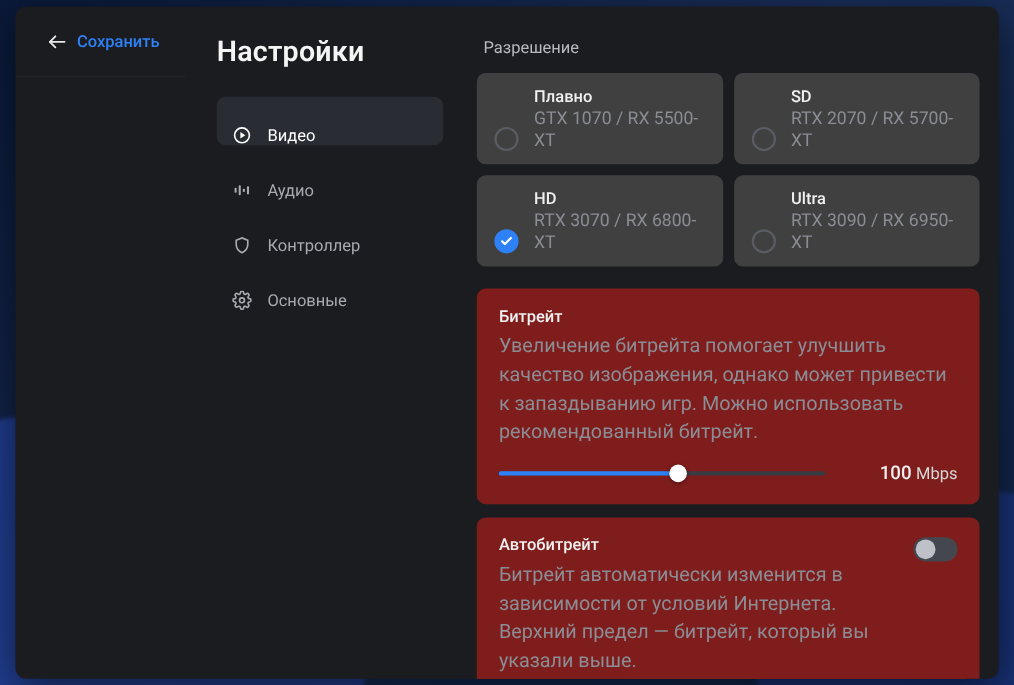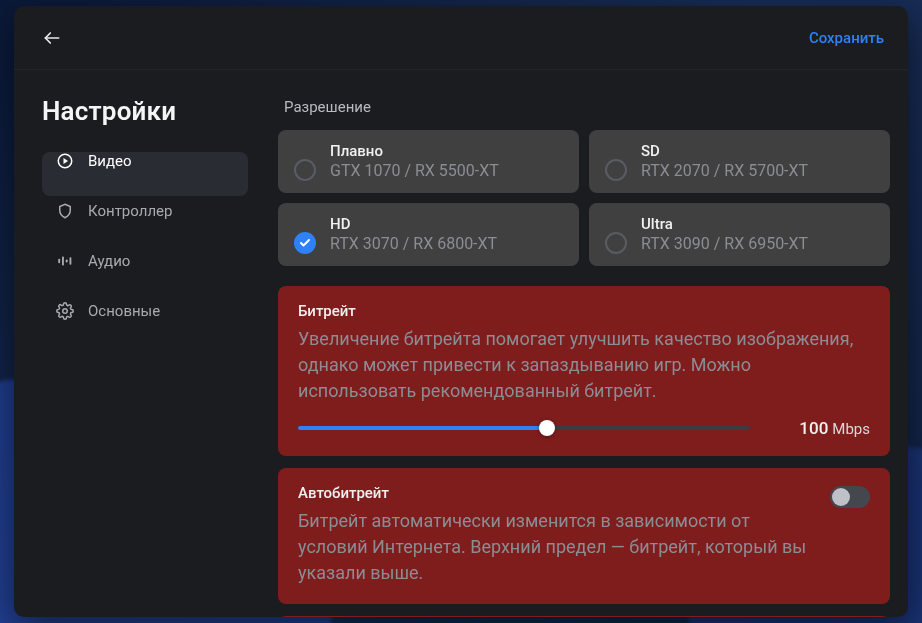--- a/index.html
+++ b/index.html
@@ -22,21 +22,21 @@
     border-radius: 8px; filter: blur(2px);
   }
 
   .window {
     position: absolute;
     top: 6px; left: 14px; right: 14px; bottom: 6px;
     background: #1b1c20;
     border-radius: 10px;
     box-shadow: 0 10px 40px rgba(0,0,0,0.6);
     display: flex;
-    flex-direction: column;
+    flex-direction: row;
     overflow: hidden;
   }
 
   .topbar {
     height: 64px;
     display: flex;
     align-items: center;
     justify-content: space-between;
     padding: 0 24px 0 20px;
     border-bottom: 1px solid rgba(255,255,255,0.04);
@@ -68,21 +68,21 @@
   }
   .sidebar-title {
     font-size: 26px;
     font-weight: 600;
     color: #f5f5f5;
     margin-bottom: 26px;
     letter-spacing: 0.2px;
   }
   .nav-item {
     display: flex;
-    align-items: flex-start;
+    align-items: flex-end;
     gap: 14px;
     height: 44px;
     padding: 0 14px;
     border-radius: 8px;
     color: #a8aab0;
     font-size: 15px;
     cursor: pointer;
     margin-bottom: 6px;
   }
   .nav-item.active {
@@ -221,41 +221,41 @@
       <div class="sidebar-title">Настройки</div>
 
       <div class="nav-item active">
         <span class="nav-icon">
           <svg viewBox="0 0 24 24" fill="none" stroke="currentColor" stroke-width="2">
               <circle cx="12" cy="12" r="9"></circle>
               <polygon points="10,8 16,12 10,16" fill="currentColor" stroke="none"></polygon>
             </svg>
         </span>
         <span>Видео</span>
-      </div>
-
-      <div class="nav-item">
-        <span class="nav-icon">
-          <svg viewBox="0 0 24 24" fill="none" stroke="currentColor" stroke-width="2">
-              <path d="M12 3l7 3v5c0 5-3 8-7 10-4-2-7-5-7-10V6l7-3z"></path>
-            </svg>
-        </span>
-        <span>Контроллер</span>
       </div>
 
       <div class="nav-item">
         <span class="nav-icon">
           <svg viewBox="0 0 24 24" fill="currentColor">
               <rect x="3" y="9" width="2.5" height="6" rx="1"></rect>
               <rect x="8" y="6" width="2.5" height="12" rx="1"></rect>
               <rect x="13" y="10" width="2.5" height="4" rx="1"></rect>
               <rect x="18" y="7" width="2.5" height="10" rx="1"></rect>
             </svg>
         </span>
         <span>Аудио</span>
+      </div>
+
+      <div class="nav-item">
+        <span class="nav-icon">
+          <svg viewBox="0 0 24 24" fill="none" stroke="currentColor" stroke-width="2">
+              <path d="M12 3l7 3v5c0 5-3 8-7 10-4-2-7-5-7-10V6l7-3z"></path>
+            </svg>
+        </span>
+        <span>Контроллер</span>
       </div>
 
       <div class="nav-item">
         <span class="nav-icon">
           <svg viewBox="0 0 24 24" fill="none" stroke="currentColor" stroke-width="2">
               <circle cx="12" cy="12" r="3"></circle>
               <path d="M19.4 15a1.7 1.7 0 0 0 .34 1.87l.06.06a2 2 0 1 1-2.83 2.83l-.06-.06a1.7 1.7 0 0 0-1.87-.34 1.7 1.7 0 0 0-1.03 1.56V21a2 2 0 0 1-4 0v-.09a1.7 1.7 0 0 0-1.03-1.56 1.7 1.7 0 0 0-1.87.34l-.06.06a2 2 0 1 1-2.83-2.83l.06-.06A1.7 1.7 0 0 0 4.6 15a1.7 1.7 0 0 0-1.56-1.03H3a2 2 0 0 1 0-4h.09A1.7 1.7 0 0 0 4.6 9a1.7 1.7 0 0 0-.34-1.87l-.06-.06A2 2 0 1 1 7.03 4.24l.06.06A1.7 1.7 0 0 0 9 4.6a1.7 1.7 0 0 0 1.03-1.56V3a2 2 0 0 1 4 0v.09c0 .68.4 1.29 1.03 1.56a1.7 1.7 0 0 0 1.87-.34l.06-.06a2 2 0 1 1 2.83 2.83l-.06.06A1.7 1.7 0 0 0 19.4 9c.27.63.88 1.03 1.56 1.03H21a2 2 0 0 1 0 4h-.09c-.68 0-1.29.4-1.56 1.03z"></path>
             </svg>
         </span>
         <span>Основные</span>

